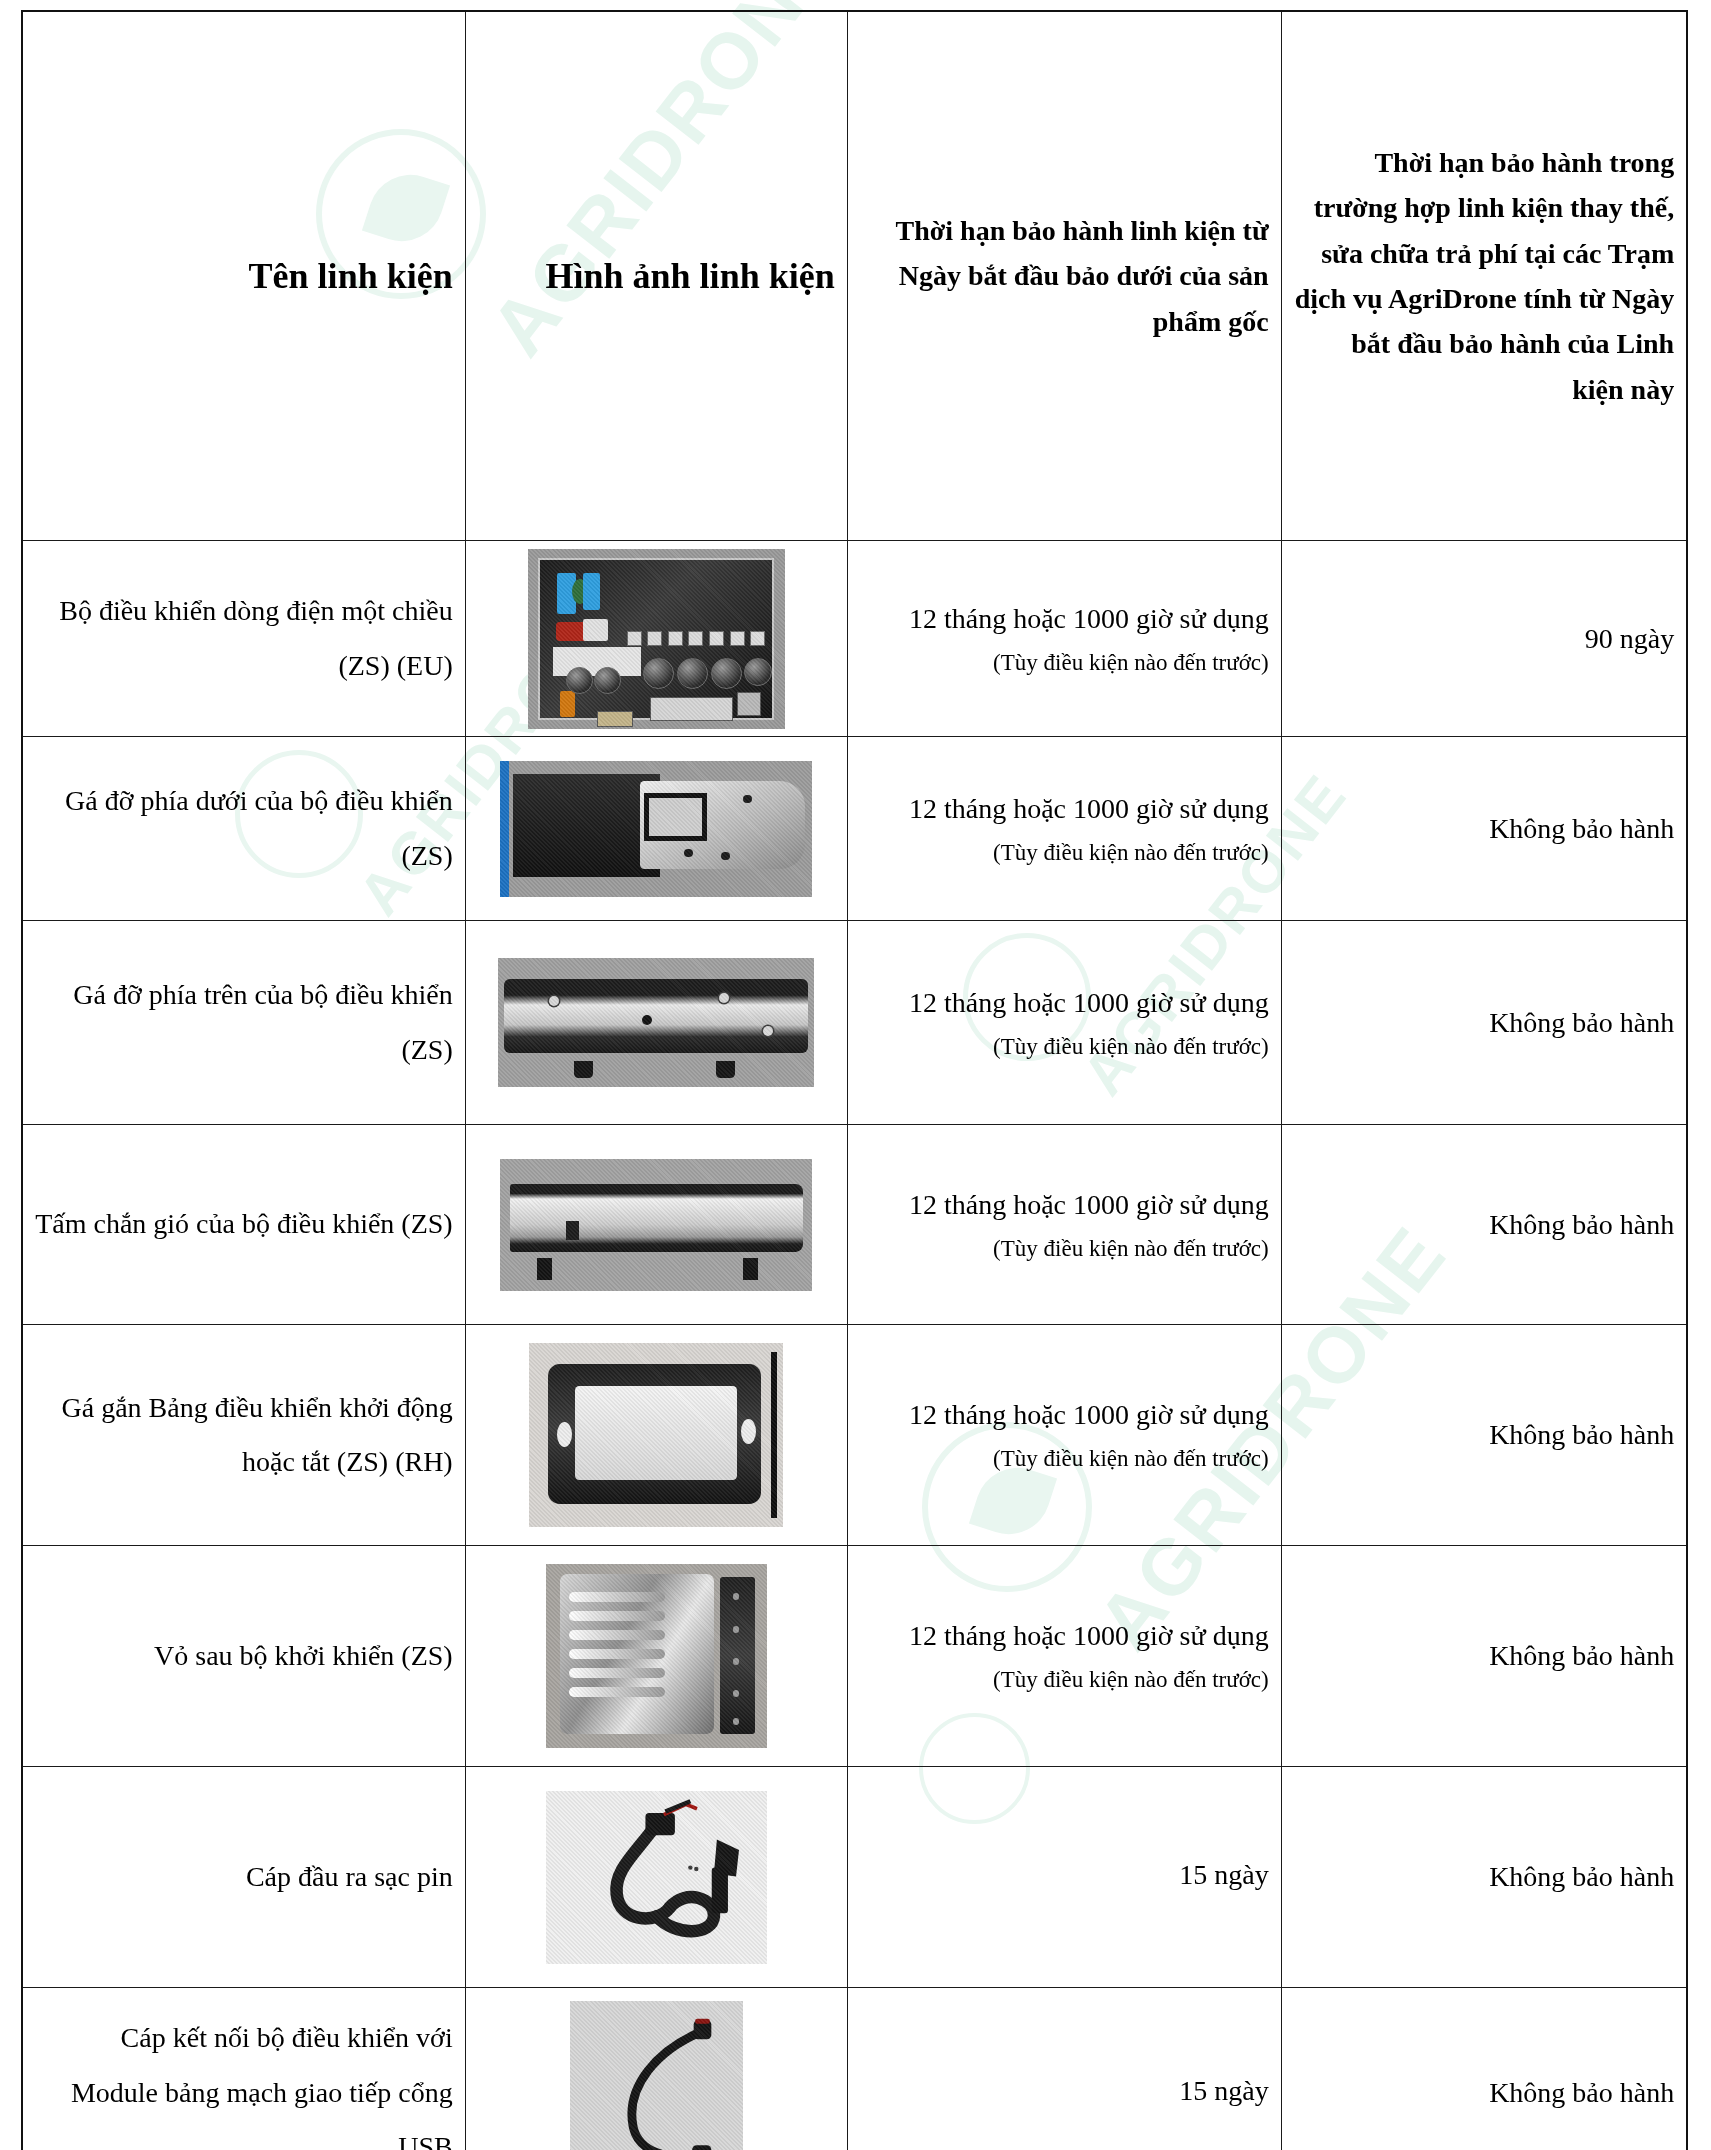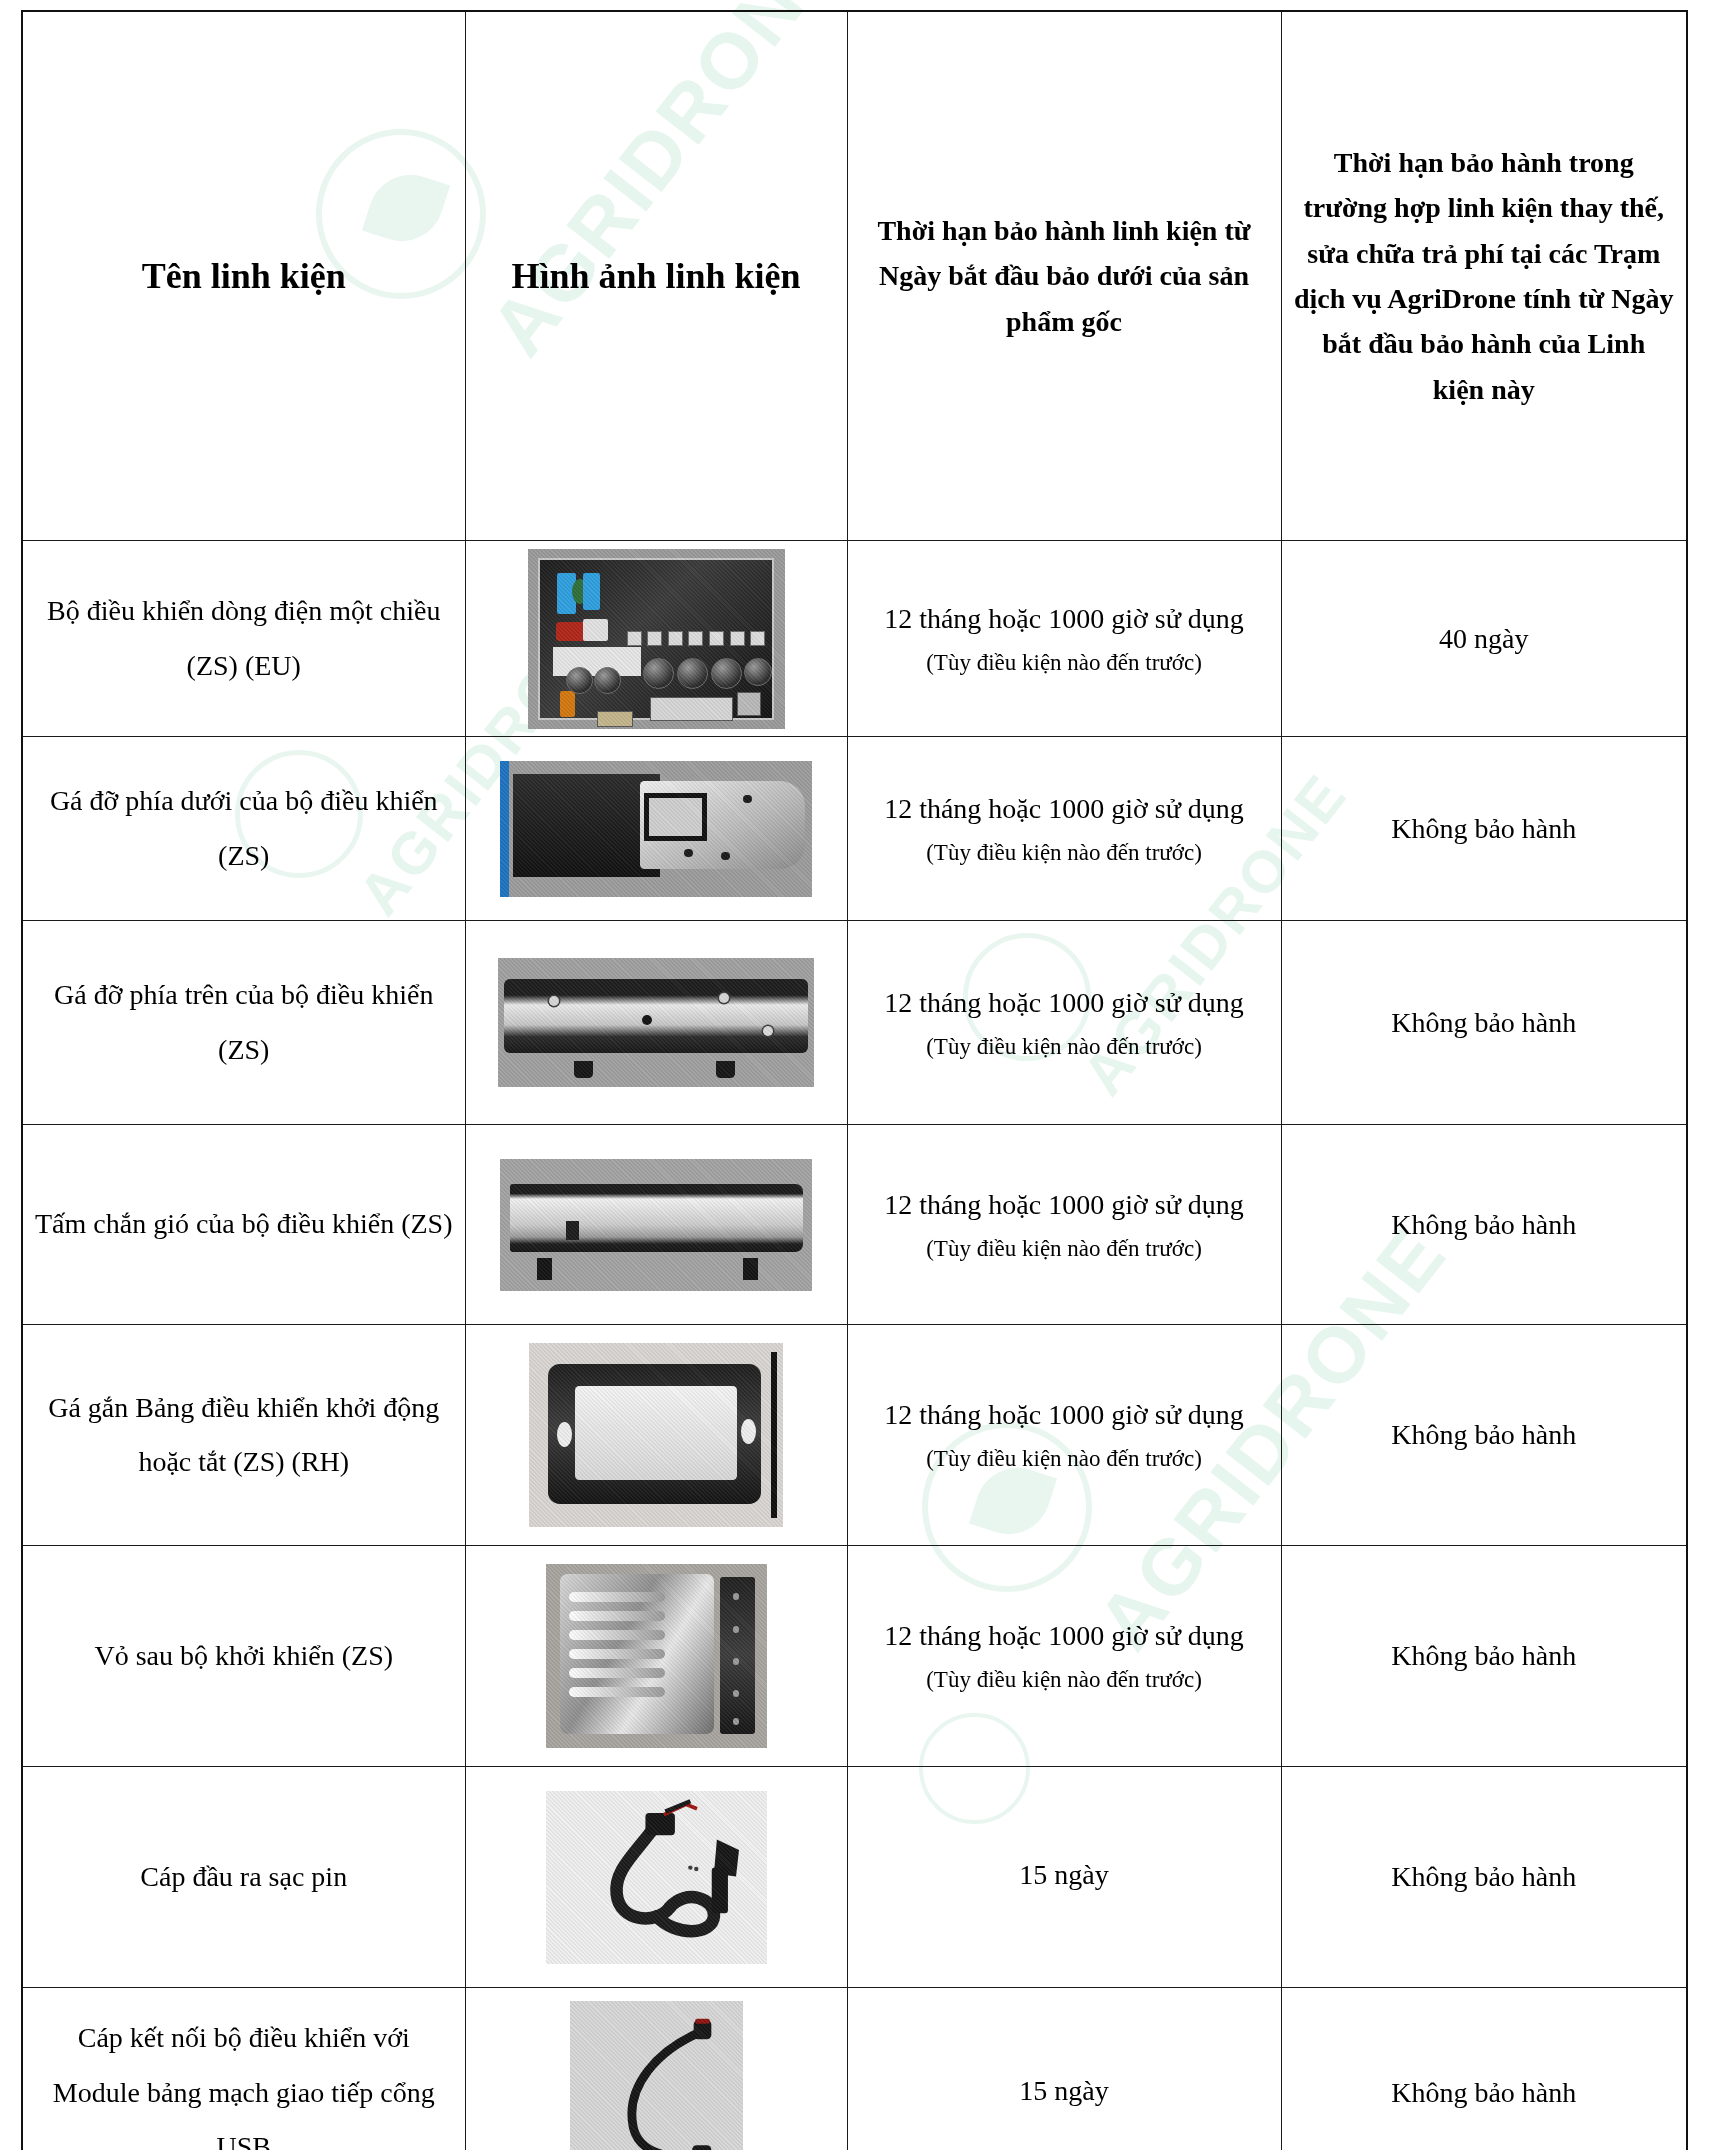--- a/index.html
+++ b/index.html
@@ -56,21 +56,21 @@
   table.parts-table {
     border-collapse: collapse;
     width: 1666px;
     table-layout: fixed;
     background: transparent;
   }
   table.parts-table td,
   table.parts-table th {
     border: 1.5px solid #1a1a1a;
     vertical-align: middle;
-    text-align: center;
+    text-align: right;
     padding: 7.4px 11.8px;
     background: transparent;
   }
   
   table.parts-table {
     border: 2.2px solid #111;
   }
 
   col.c-name   { width: 443px; }
   col.c-image  { width: 382px; }
@@ -287,21 +287,21 @@
               <div class="blk" style="left:110px; top:137px; width:81px; height:22px;"></div>
               <div class="blk" style="left:197px; top:132px; width:22px; height:22px; background:#b9b9b9;"></div>
               <div class="blk" style="left:57px; top:151px; width:34px; height:14.7px; background:#c4b58a;"></div>
             </div>
           </div>
         </td>
         <td class="cell-orig">
           <span class="orig-main">12 tháng hoặc 1000 giờ sử dụng</span>
           <span class="orig-note">(Tùy điều kiện nào đến trước)</span>
         </td>
-        <td class="cell-repl">40 ngày</td>
+        <td class="cell-repl">90 ngày</td>
       </tr>
 
       <tr style="height:184px;">
         <td class="cell-name">Gá đỡ phía dưới của bộ điều khiển (ZS)</td>
         <td class="cell-image">
           <div class="photo ph-lower">
             <div class="bluestrip"></div>
             <div class="dark"></div>
             <div class="light"></div>
             <div class="box"></div>

